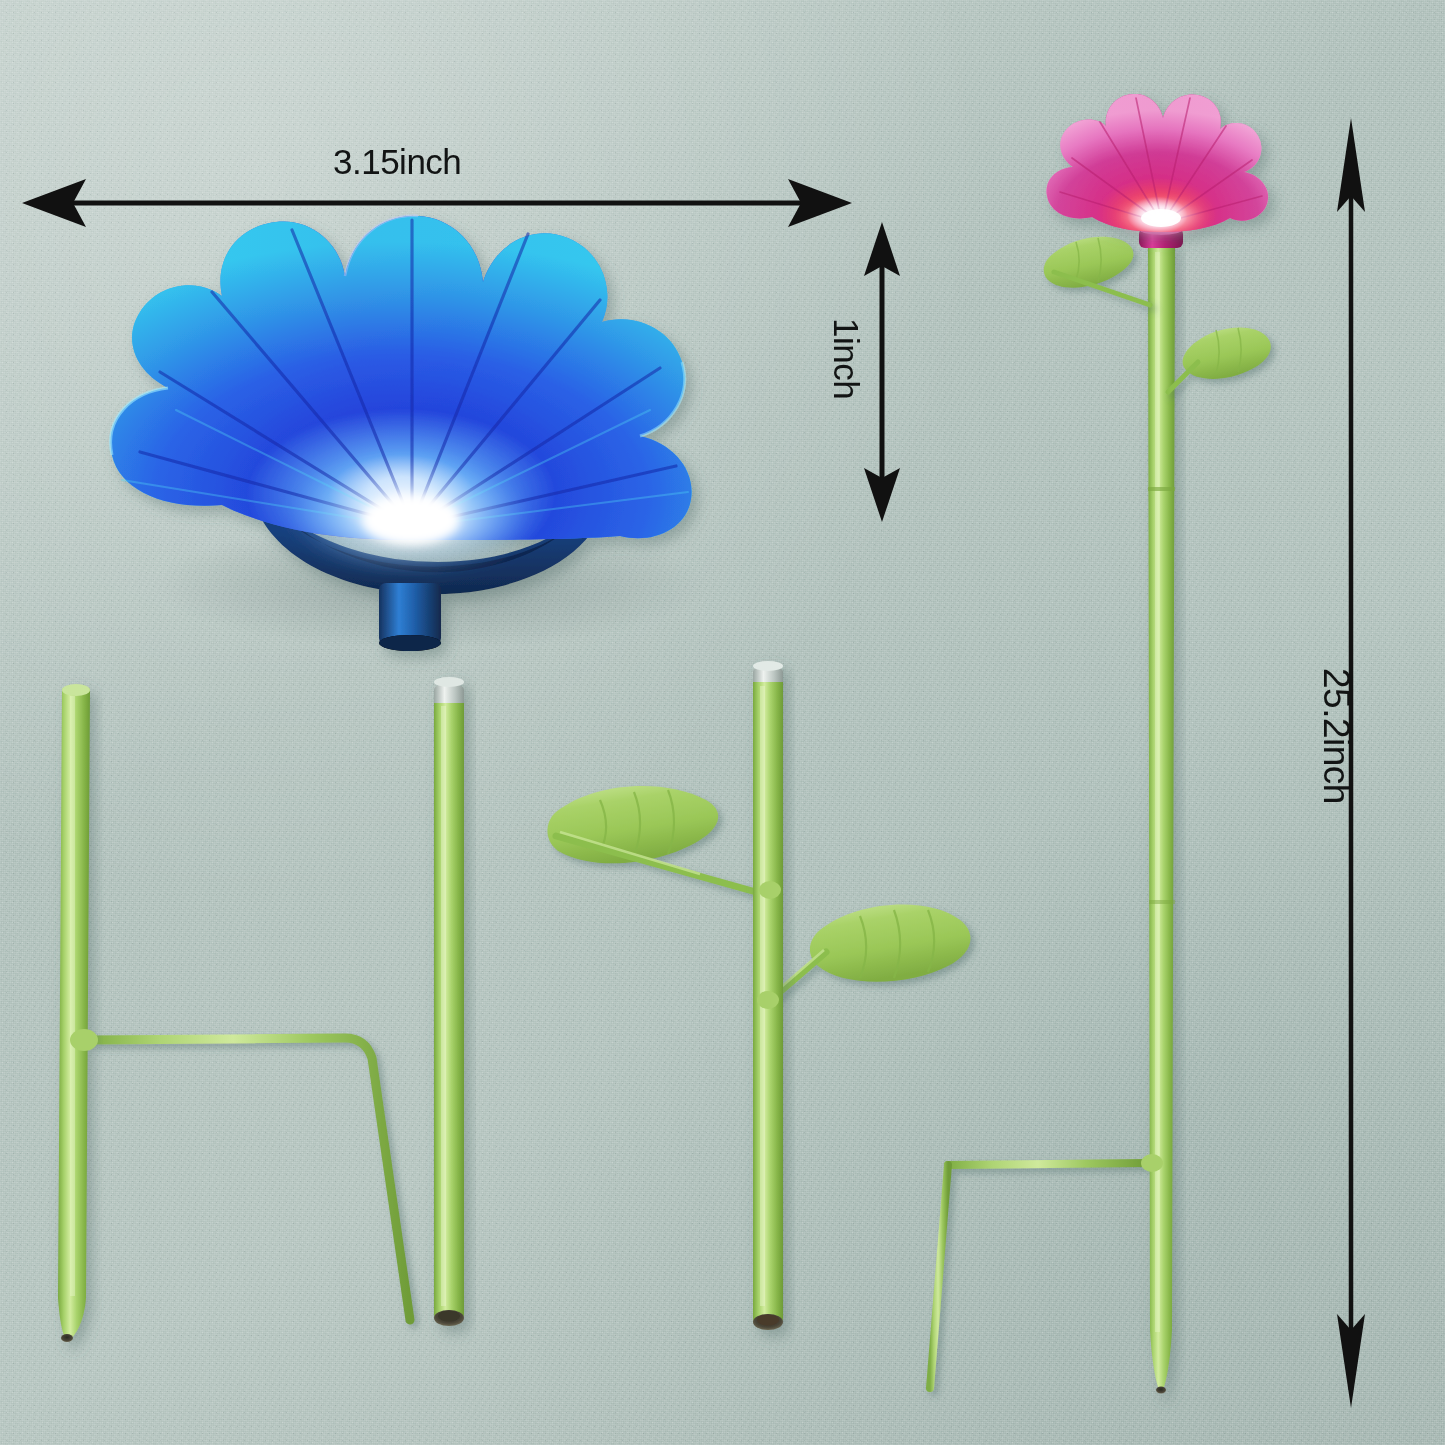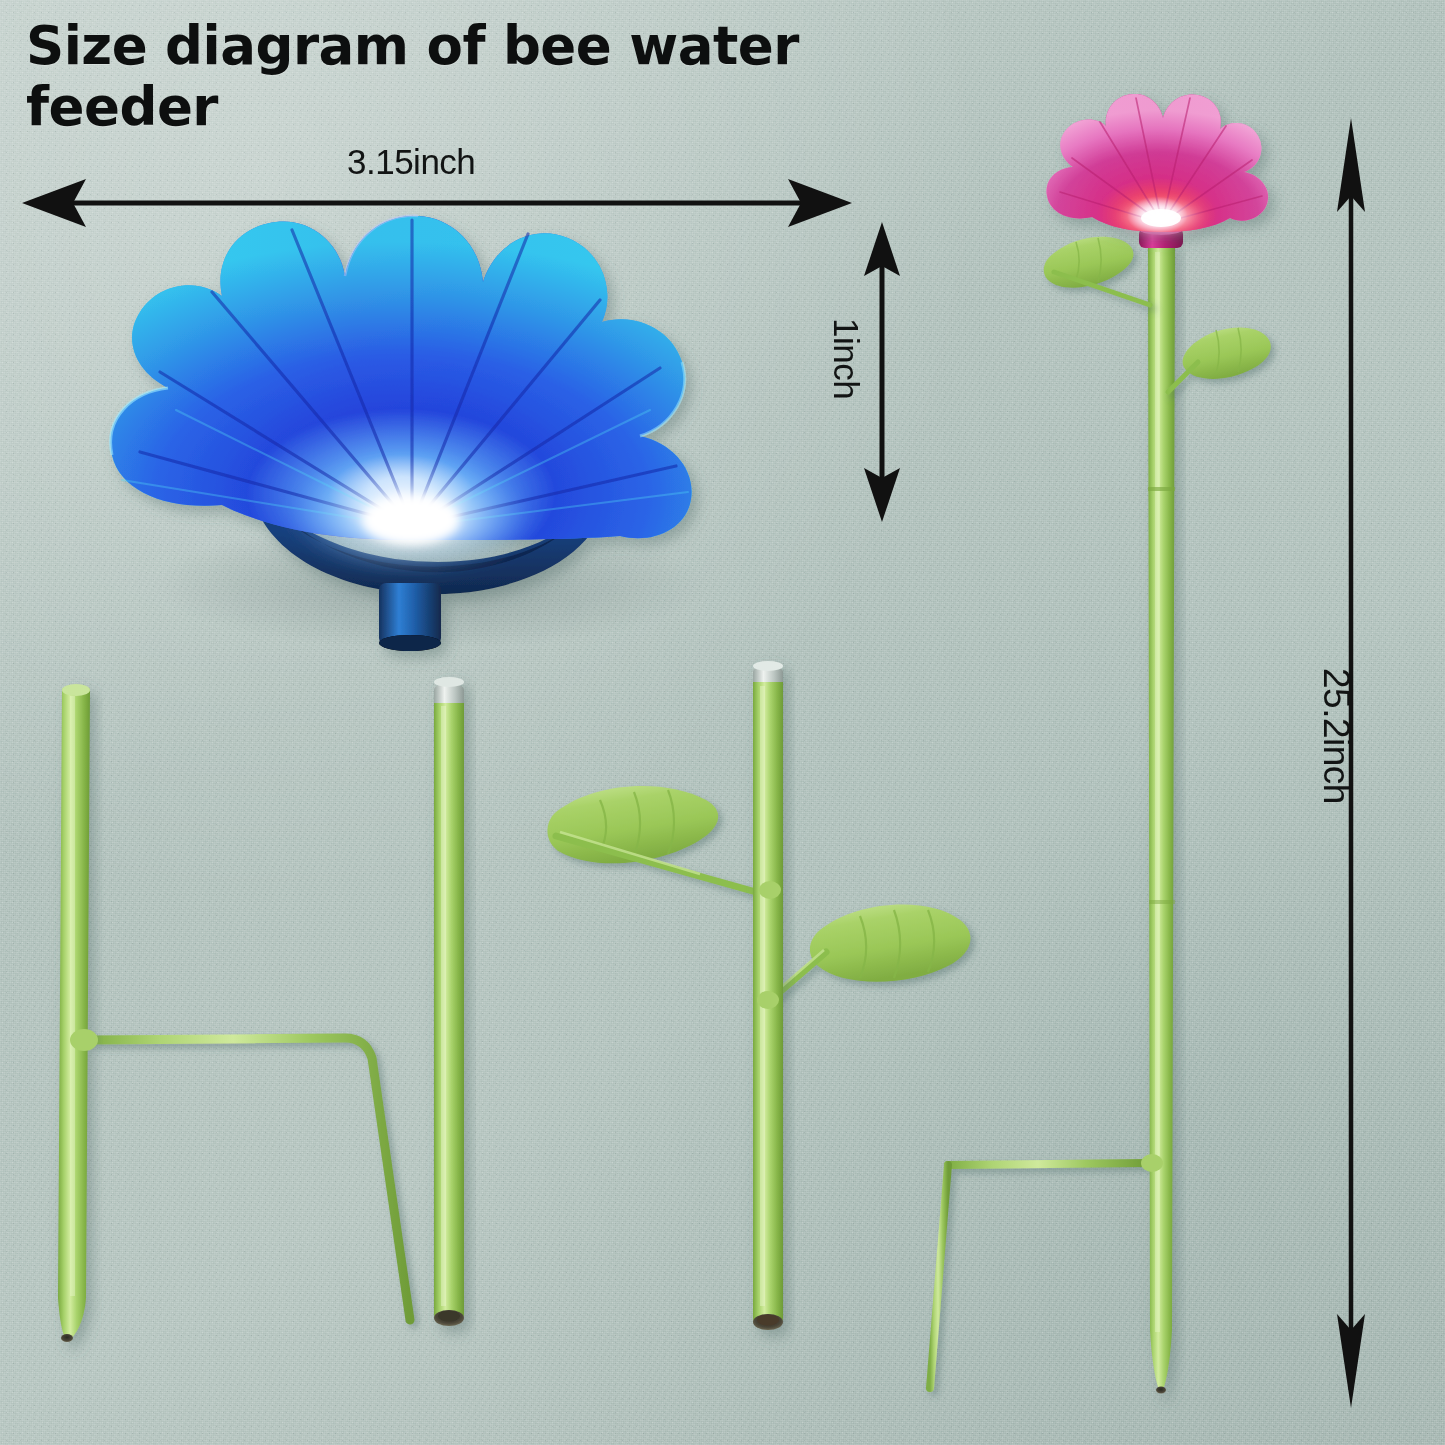--- a/index.html
+++ b/index.html
@@ -38,41 +38,40 @@
     font-size:53px;line-height:1.15;font-weight:bold;color:#0d0f0f;
     letter-spacing:-.5px;
     font-family:"DejaVu Sans","Liberation Sans",sans-serif;
     text-shadow:0 1px 0 rgba(255,255,255,.25);
   }
 
   .dimlabel{
     position:absolute;color:#121414;font-size:35px;letter-spacing:-.5px;
     font-family:"Liberation Sans","DejaVu Sans",sans-serif;white-space:nowrap;
   }
-  #label-width{left:347px;top:142px;}
+  #label-width{left:333px;top:142px;}
   #label-height{left:866px;top:318px;transform:rotate(90deg);transform-origin:left top;}
   #label-total{left:1357px;top:668px;transform:rotate(90deg);transform-origin:left top;font-size:37px;}
 
   svg.overlay{position:absolute;left:0;top:0;width:1445px;height:1445px;overflow:visible;}
 
   .shadowblob{
     position:absolute;border-radius:50%;
     background:radial-gradient(ellipse at center, rgba(90,110,108,.34), rgba(90,110,108,0) 70%);
     pointer-events:none;
   }
 </style>
 </head>
 <body>
 
 <div id="stage">
 
   <div id="noise"></div>
   <div id="grain"></div>
 
-  <div class="title">Size diagram of bee water feeder</div>
 
   <div class="dimlabel" id="label-width">3.15inch</div>
   <div class="dimlabel" id="label-height">1inch</div>
   <div class="dimlabel" id="label-total">25.2inch</div>
 
   <div class="shadowblob" style="left:150px;top:520px;width:560px;height:130px;"></div>
 
   <svg class="overlay" viewBox="0 0 1445 1445">
     <defs>
 

